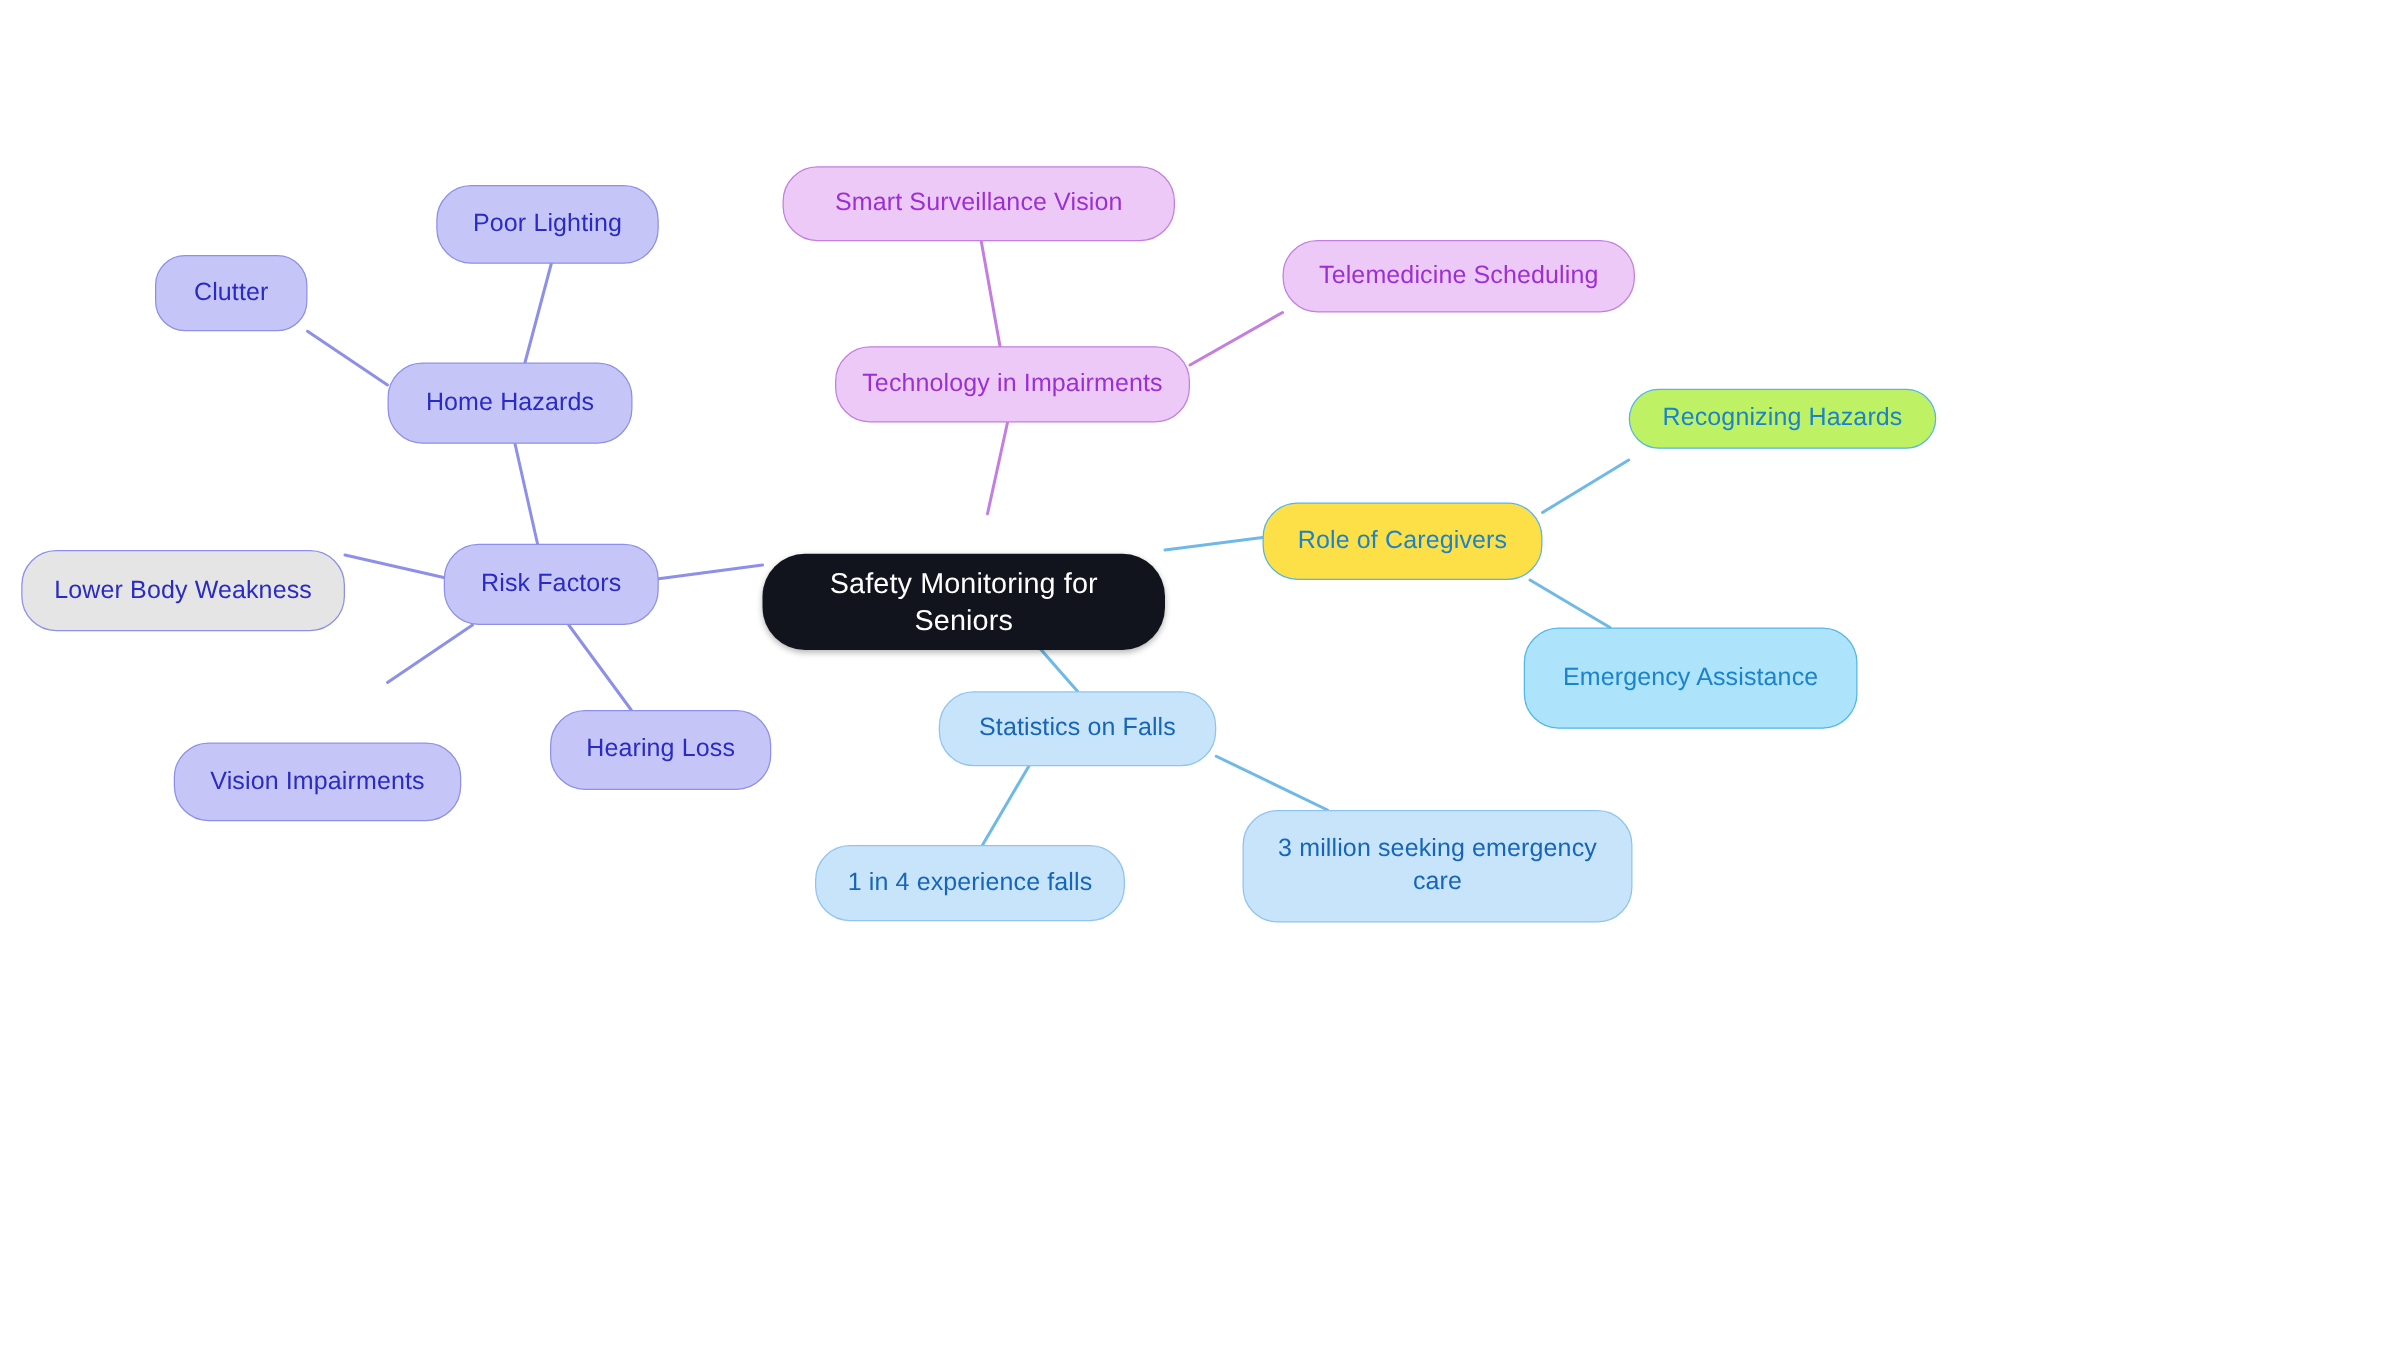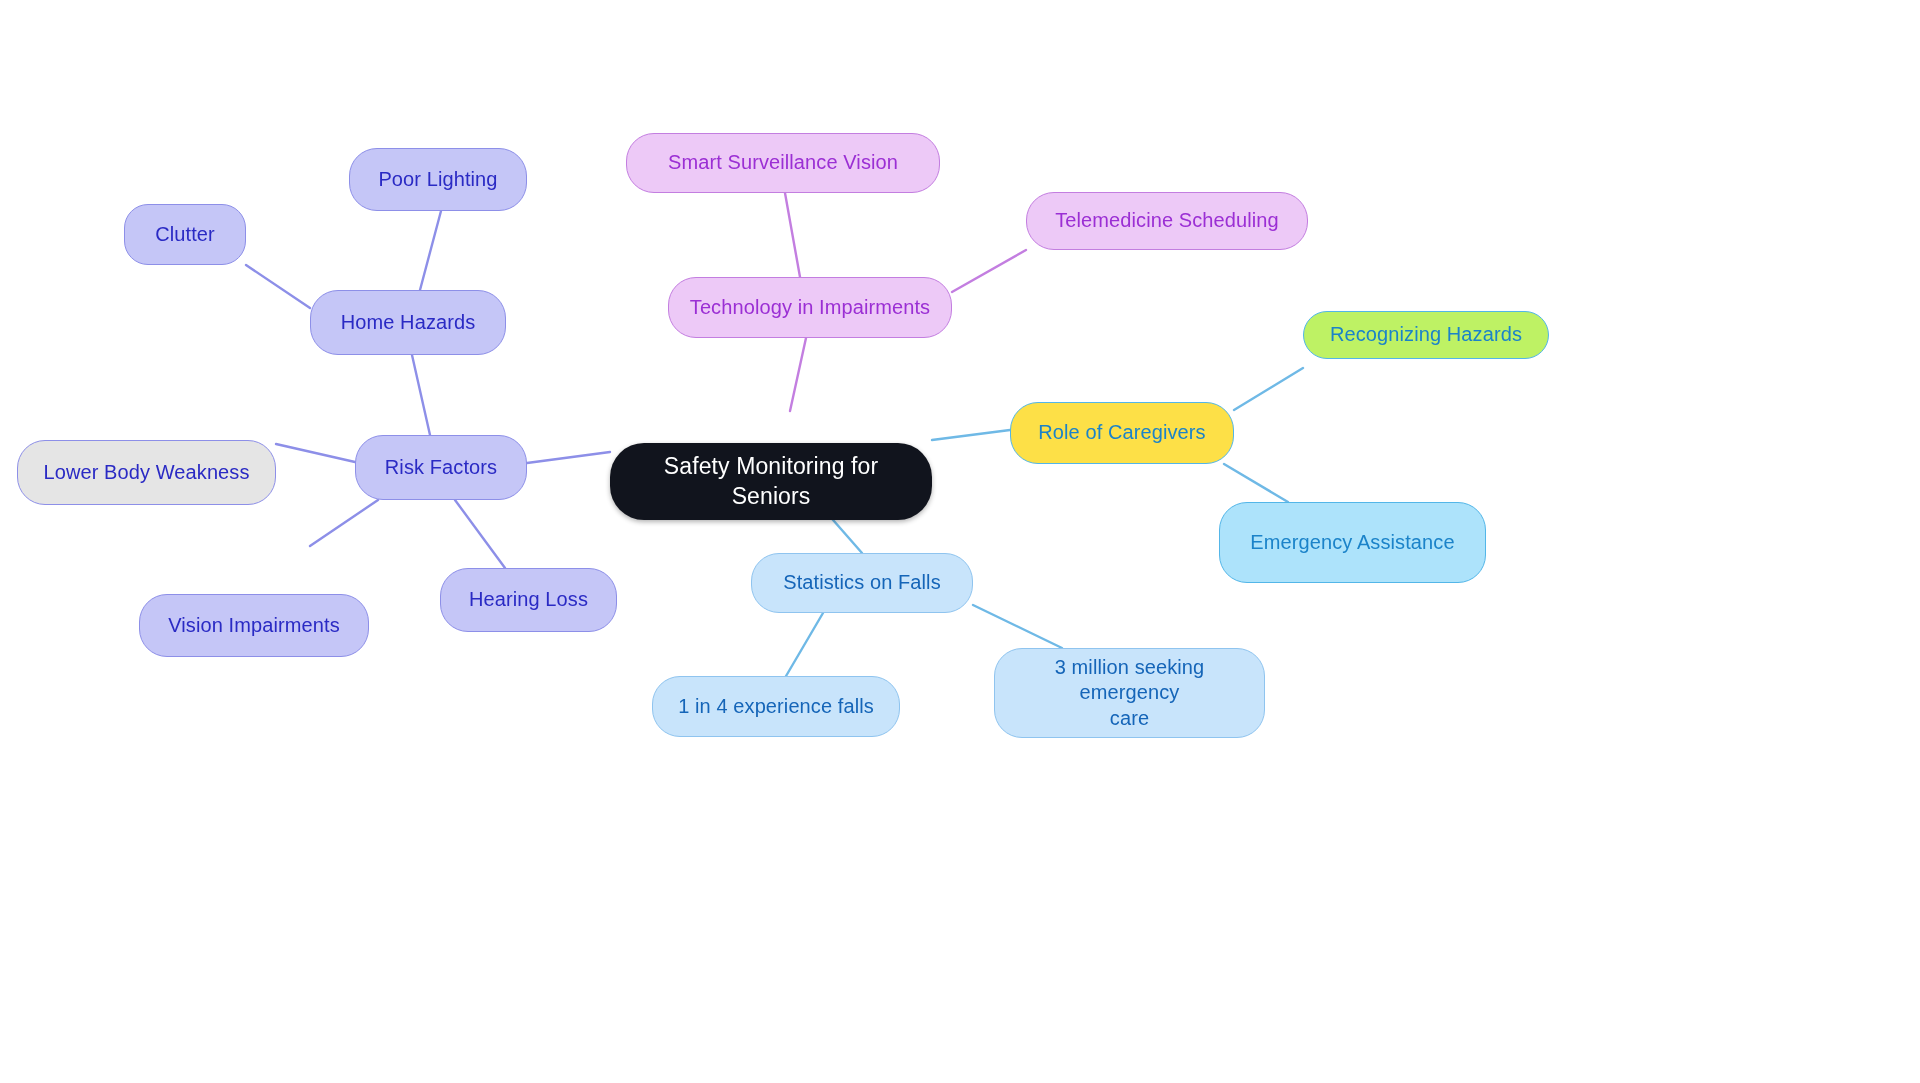--- a/index.html
+++ b/index.html
@@ -81,16 +81,16 @@
       <div class="node" style="left: 139px; top: 546px; width: 230px; height: 63px; font-size: 20px; background: rgb(197, 198, 247); color: rgb(42, 42, 196); border-color: rgb(141, 143, 232); margin-top: 48px;">Vision Impairments</div>
       <div class="node" style="left: 440px; top: 568px; width: 177px; height: 64px; font-size: 20px; background: rgb(197, 198, 247); color: rgb(42, 42, 196); border-color: rgb(141, 143, 232);">Hearing Loss</div>
       <div class="node" style="left: 668px; top: 277px; width: 284px; height: 61px; font-size: 20px; background: rgb(237, 201, 247); color: rgb(155, 47, 212); border-color: rgb(195, 126, 224);">Technology in Impairments</div>
       <div class="node" style="left: 626px; top: 133px; width: 314px; height: 60px; font-size: 20px; background: rgb(237, 201, 247); color: rgb(155, 47, 212); border-color: rgb(195, 126, 224);">Smart Surveillance Vision</div>
       <div class="node" style="left: 1026px; top: 192px; width: 282px; height: 58px; font-size: 20px; background: rgb(237, 201, 247); color: rgb(155, 47, 212); border-color: rgb(195, 126, 224);">Telemedicine Scheduling</div>
       <div class="node" style="left: 1010px; top: 402px; width: 224px; height: 62px; font-size: 20px; background: #fde047; color: rgb(27, 131, 201); border-color: rgb(83, 182, 232);">Role of Caregivers</div>
       <div class="node" style="left: 1303px; top: 311px; width: 246px; height: 48px; font-size: 20px; background: #bef264; color: rgb(27, 131, 201); border-color: rgb(83, 182, 232);">Recognizing Hazards</div>
       <div class="node" style="left: 1219px; top: 502px; width: 267px; height: 81px; font-size: 20px; background: rgb(173, 227, 251); color: rgb(27, 131, 201); border-color: rgb(83, 182, 232);">Emergency Assistance</div>
       <div class="node" style="left: 751px; top: 553px; width: 222px; height: 60px; font-size: 20px; background: rgb(200, 228, 251); color: rgb(21, 101, 184); border-color: rgb(143, 196, 239);">Statistics on Falls</div>
       <div class="node" style="left: 652px; top: 676px; width: 248px; height: 61px; font-size: 20px; background: rgb(200, 228, 251); color: rgb(21, 101, 184); border-color: rgb(143, 196, 239);">1 in 4 experience falls</div>
-      <div class="node" style="left: 994px; top: 648px; width: 271px; height: 90px; font-size: 20px; background: rgb(200, 228, 251); color: rgb(21, 101, 184); border-color: rgb(143, 196, 239);">3 million seeking emergency
+      <div class="node" style="left: 994px; top: 648px; width: 312px; height: 90px; font-size: 20px; background: rgb(200, 228, 251); color: rgb(21, 101, 184); border-color: rgb(143, 196, 239);">3 million seeking emergency
 care</div>
     </div>
 </div>
 
 </body></html>

